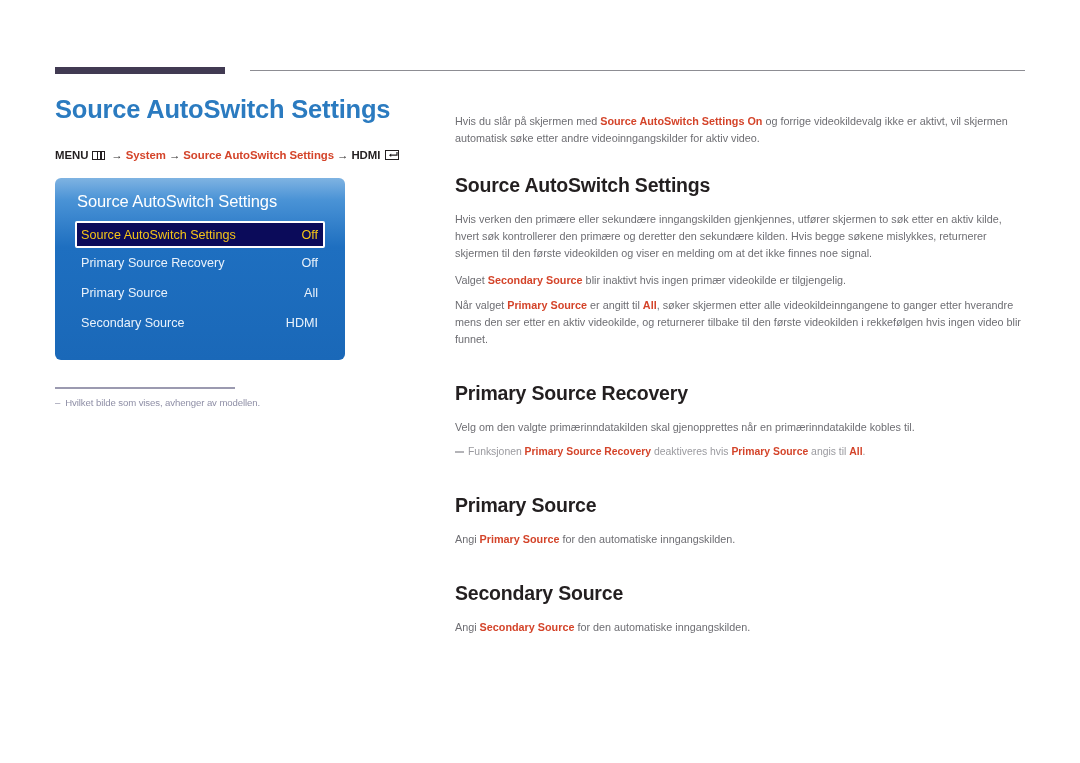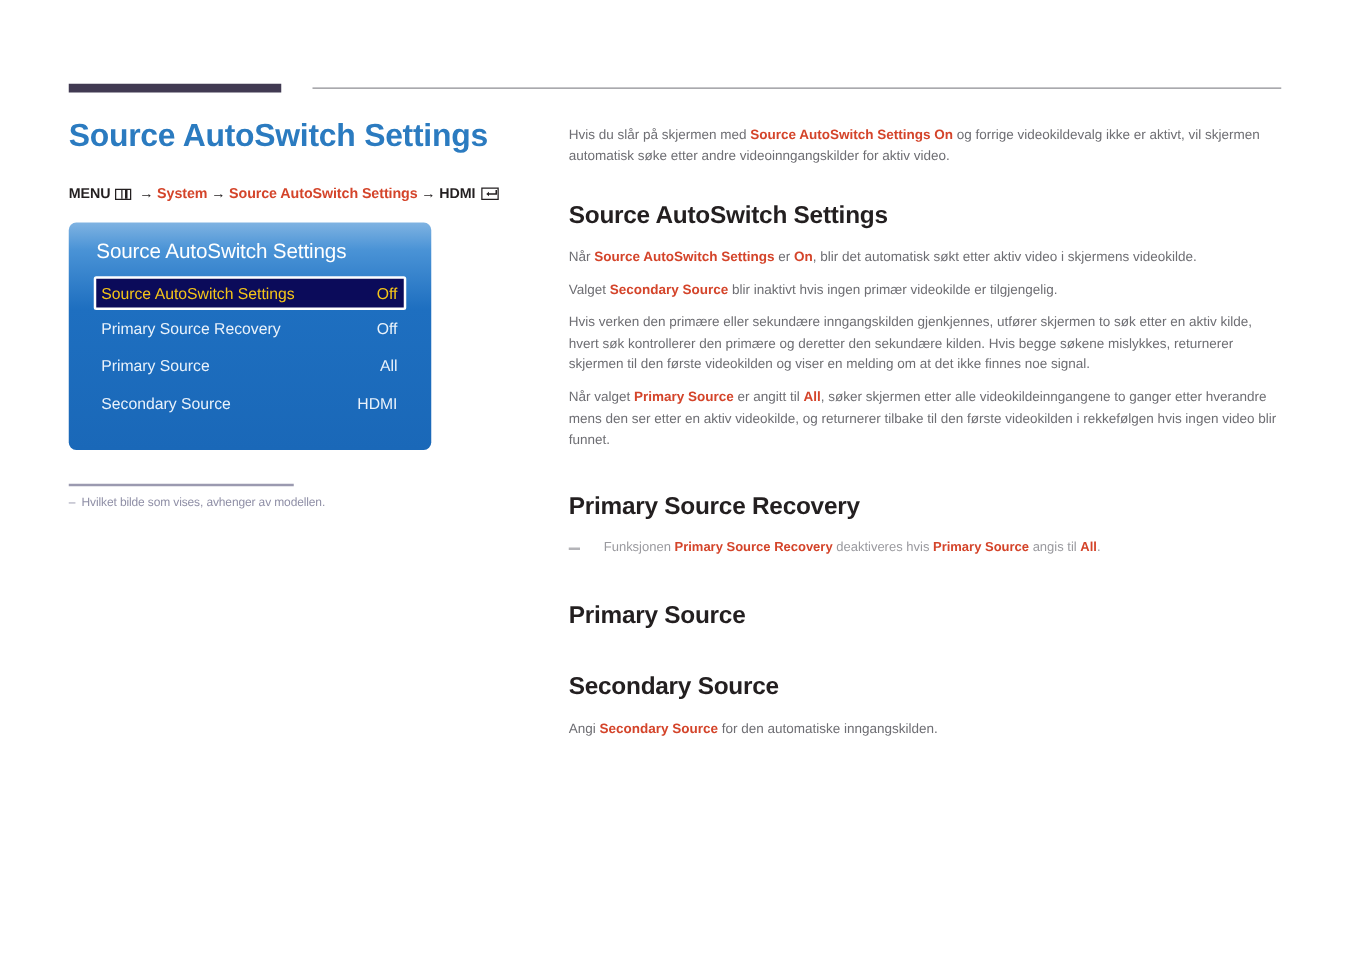--- a/index.html
+++ b/index.html
@@ -145,21 +145,21 @@
     color: #8f8fa6;
     letter-spacing: -0.1px;
     display: flex;
   }
   .footnote .dash { margin-right: 5px; }
 
   
   .right-col {
     position: absolute;
     left: 455px;
-    top: 100px;
+    top: 113px;
     width: 572px;
   }
   .intro {
     font-size: 10.8px;
     line-height: 1.55;
     color: #6e6e73;
     margin: 0 0 28px 0;
   }
   .sec-title {
     color: #231f20;
@@ -177,21 +177,20 @@
   }
   .para.tight { margin-bottom: 9px; }
   .para:last-child { margin-bottom: 0; }
   .hl { color: #d4442a; font-weight: bold; }
   .note {
     font-size: 10.4px;
     line-height: 1.5;
     color: #9a9a9f;
     margin: 3px 0 0 0;
     display: flex;
-    gap: 15px;
   }
   .note .ndash {
     display: inline-block;
     width: 9px;
     height: 1.6px;
     background: #b4b4b8;
     margin: 7px 4px 0 0;
     flex: none;
   }
   .note .hl { color: #d4442a; font-weight: bold; }
@@ -258,37 +257,38 @@
 
 </div>
 
 <div class="right-col">
 
   <p class="intro">
     <span>Hvis du slår på skjermen med </span><span class="hl">Source AutoSwitch Settings On</span><span> og forrige videokildevalg ikke er aktivt, vil skjermen automatisk søke etter andre videoinngangskilder for aktiv video.</span>
   </p>
 
   <h2 class="sec-title">Source AutoSwitch Settings</h2>
-  <p class="para tight">
-    <span>Når </span><span class="hl">Source AutoSwitch Settings</span><span> er </span><span class="hl">On</span><span>, blir det automatisk søkt etter aktiv video i skjermens videokilde.</span>
-  </p>
+  <p class="para">Hvis verken den primære eller sekundære inngangskilden gjenkjennes, utfører skjermen to søk etter en aktiv kilde, hvert søk kontrollerer den primære og deretter den sekundære kilden. Hvis begge søkene mislykkes, returnerer skjermen til den første videokilden og viser en melding om at det ikke finnes noe signal.</p>
   <p class="para tight">
     <span>Valget </span><span class="hl">Secondary Source</span><span> blir inaktivt hvis ingen primær videokilde er tilgjengelig.</span>
   </p>
-  <p class="para">Hvis verken den primære eller sekundære inngangskilden gjenkjennes, utfører skjermen to søk etter en aktiv kilde, hvert søk kontrollerer den primære og deretter den sekundære kilden. Hvis begge søkene mislykkes, returnerer skjermen til den første videokilden og viser en melding om at det ikke finnes noe signal.</p>
   <p class="para">
     <span>Når valget </span><span class="hl">Primary Source</span><span> er angitt til </span><span class="hl">All</span><span>, søker skjermen etter alle videokildeinngangene to ganger etter hverandre mens den ser etter en aktiv videokilde, og returnerer tilbake til den første videokilden i rekkefølgen hvis ingen video blir funnet.</span>
   </p>
 
   <h2 class="sec-title spaced">Primary Source Recovery</h2>
+  <p class="para tight">Velg om den valgte primærinndatakilden skal gjenopprettes når en primærinndatakilde kobles til.</p>
   <p class="note">
     <span class="ndash"></span>
     <span><span>Funksjonen </span><span class="hl">Primary Source Recovery</span><span> deaktiveres hvis </span><span class="hl">Primary Source</span><span> angis til </span><span class="hl">All</span><span>.</span></span>
   </p>
 
   <h2 class="sec-title spaced">Primary Source</h2>
+  <p class="para">
+    <span>Angi </span><span class="hl">Primary Source</span><span> for den automatiske inngangskilden.</span>
+  </p>
 
   <h2 class="sec-title spaced">Secondary Source</h2>
   <p class="para">
     <span>Angi </span><span class="hl">Secondary Source</span><span> for den automatiske inngangskilden.</span>
   </p>
 
 </div>
 
 </body></html>

